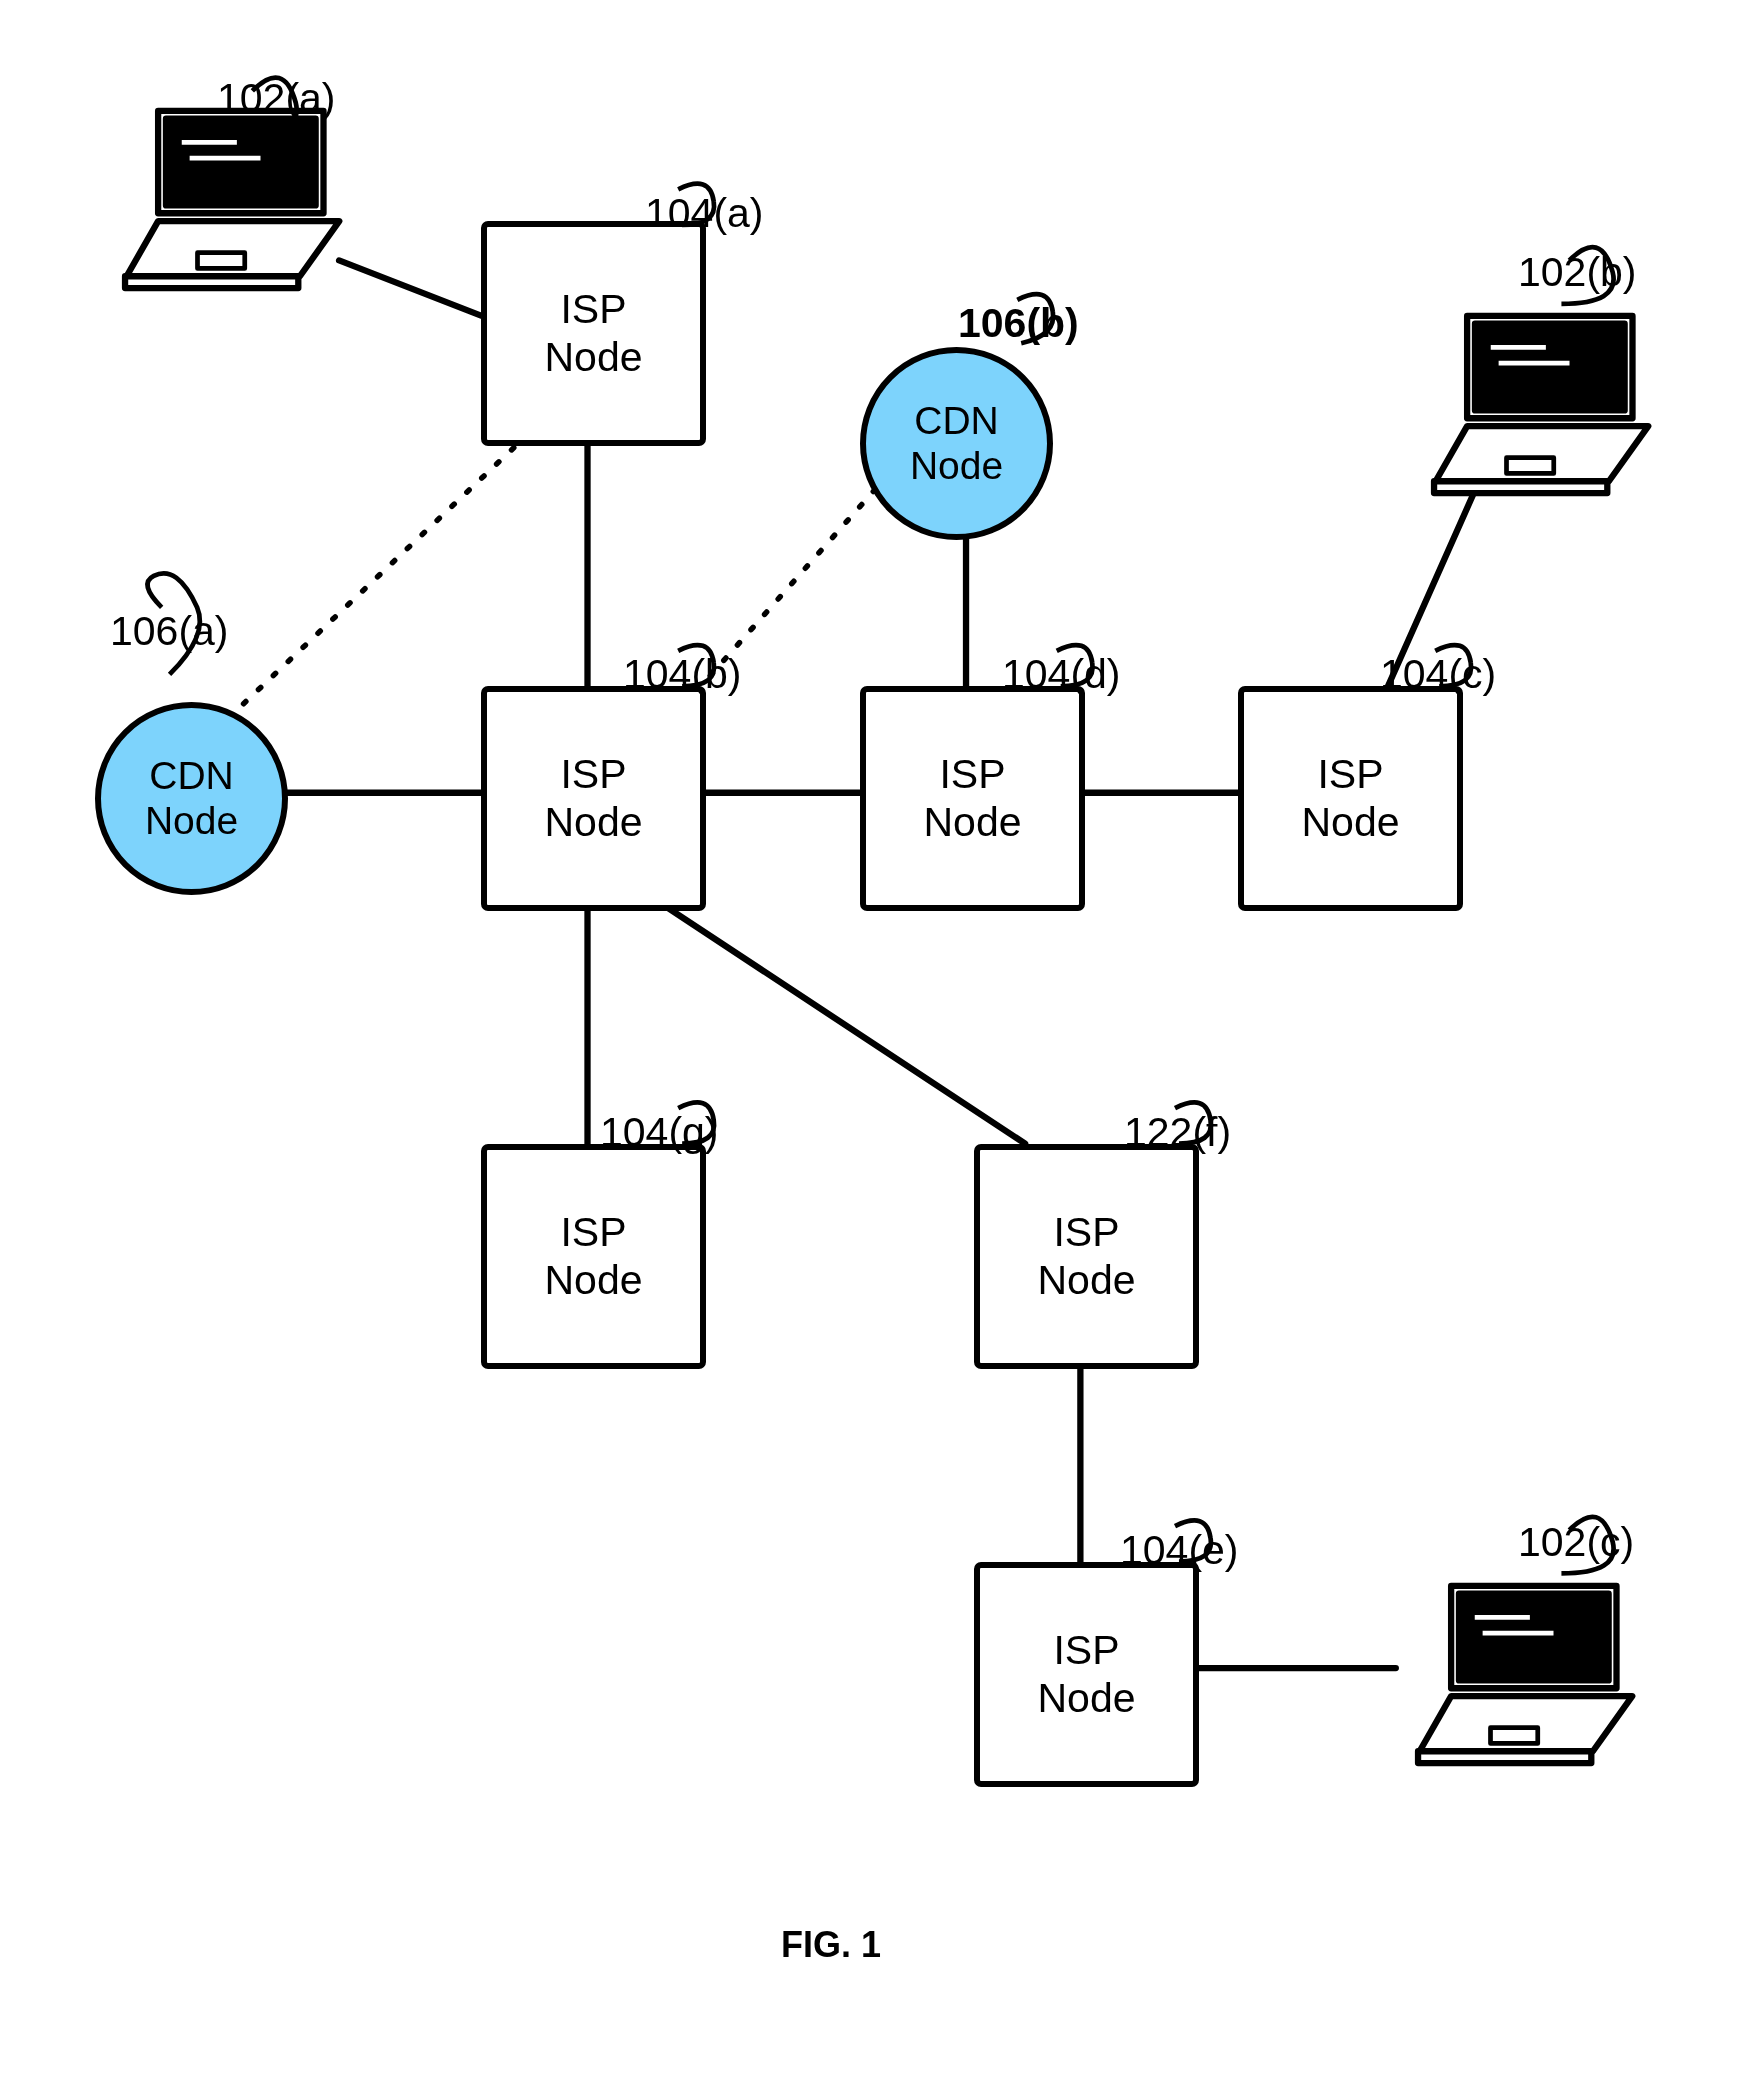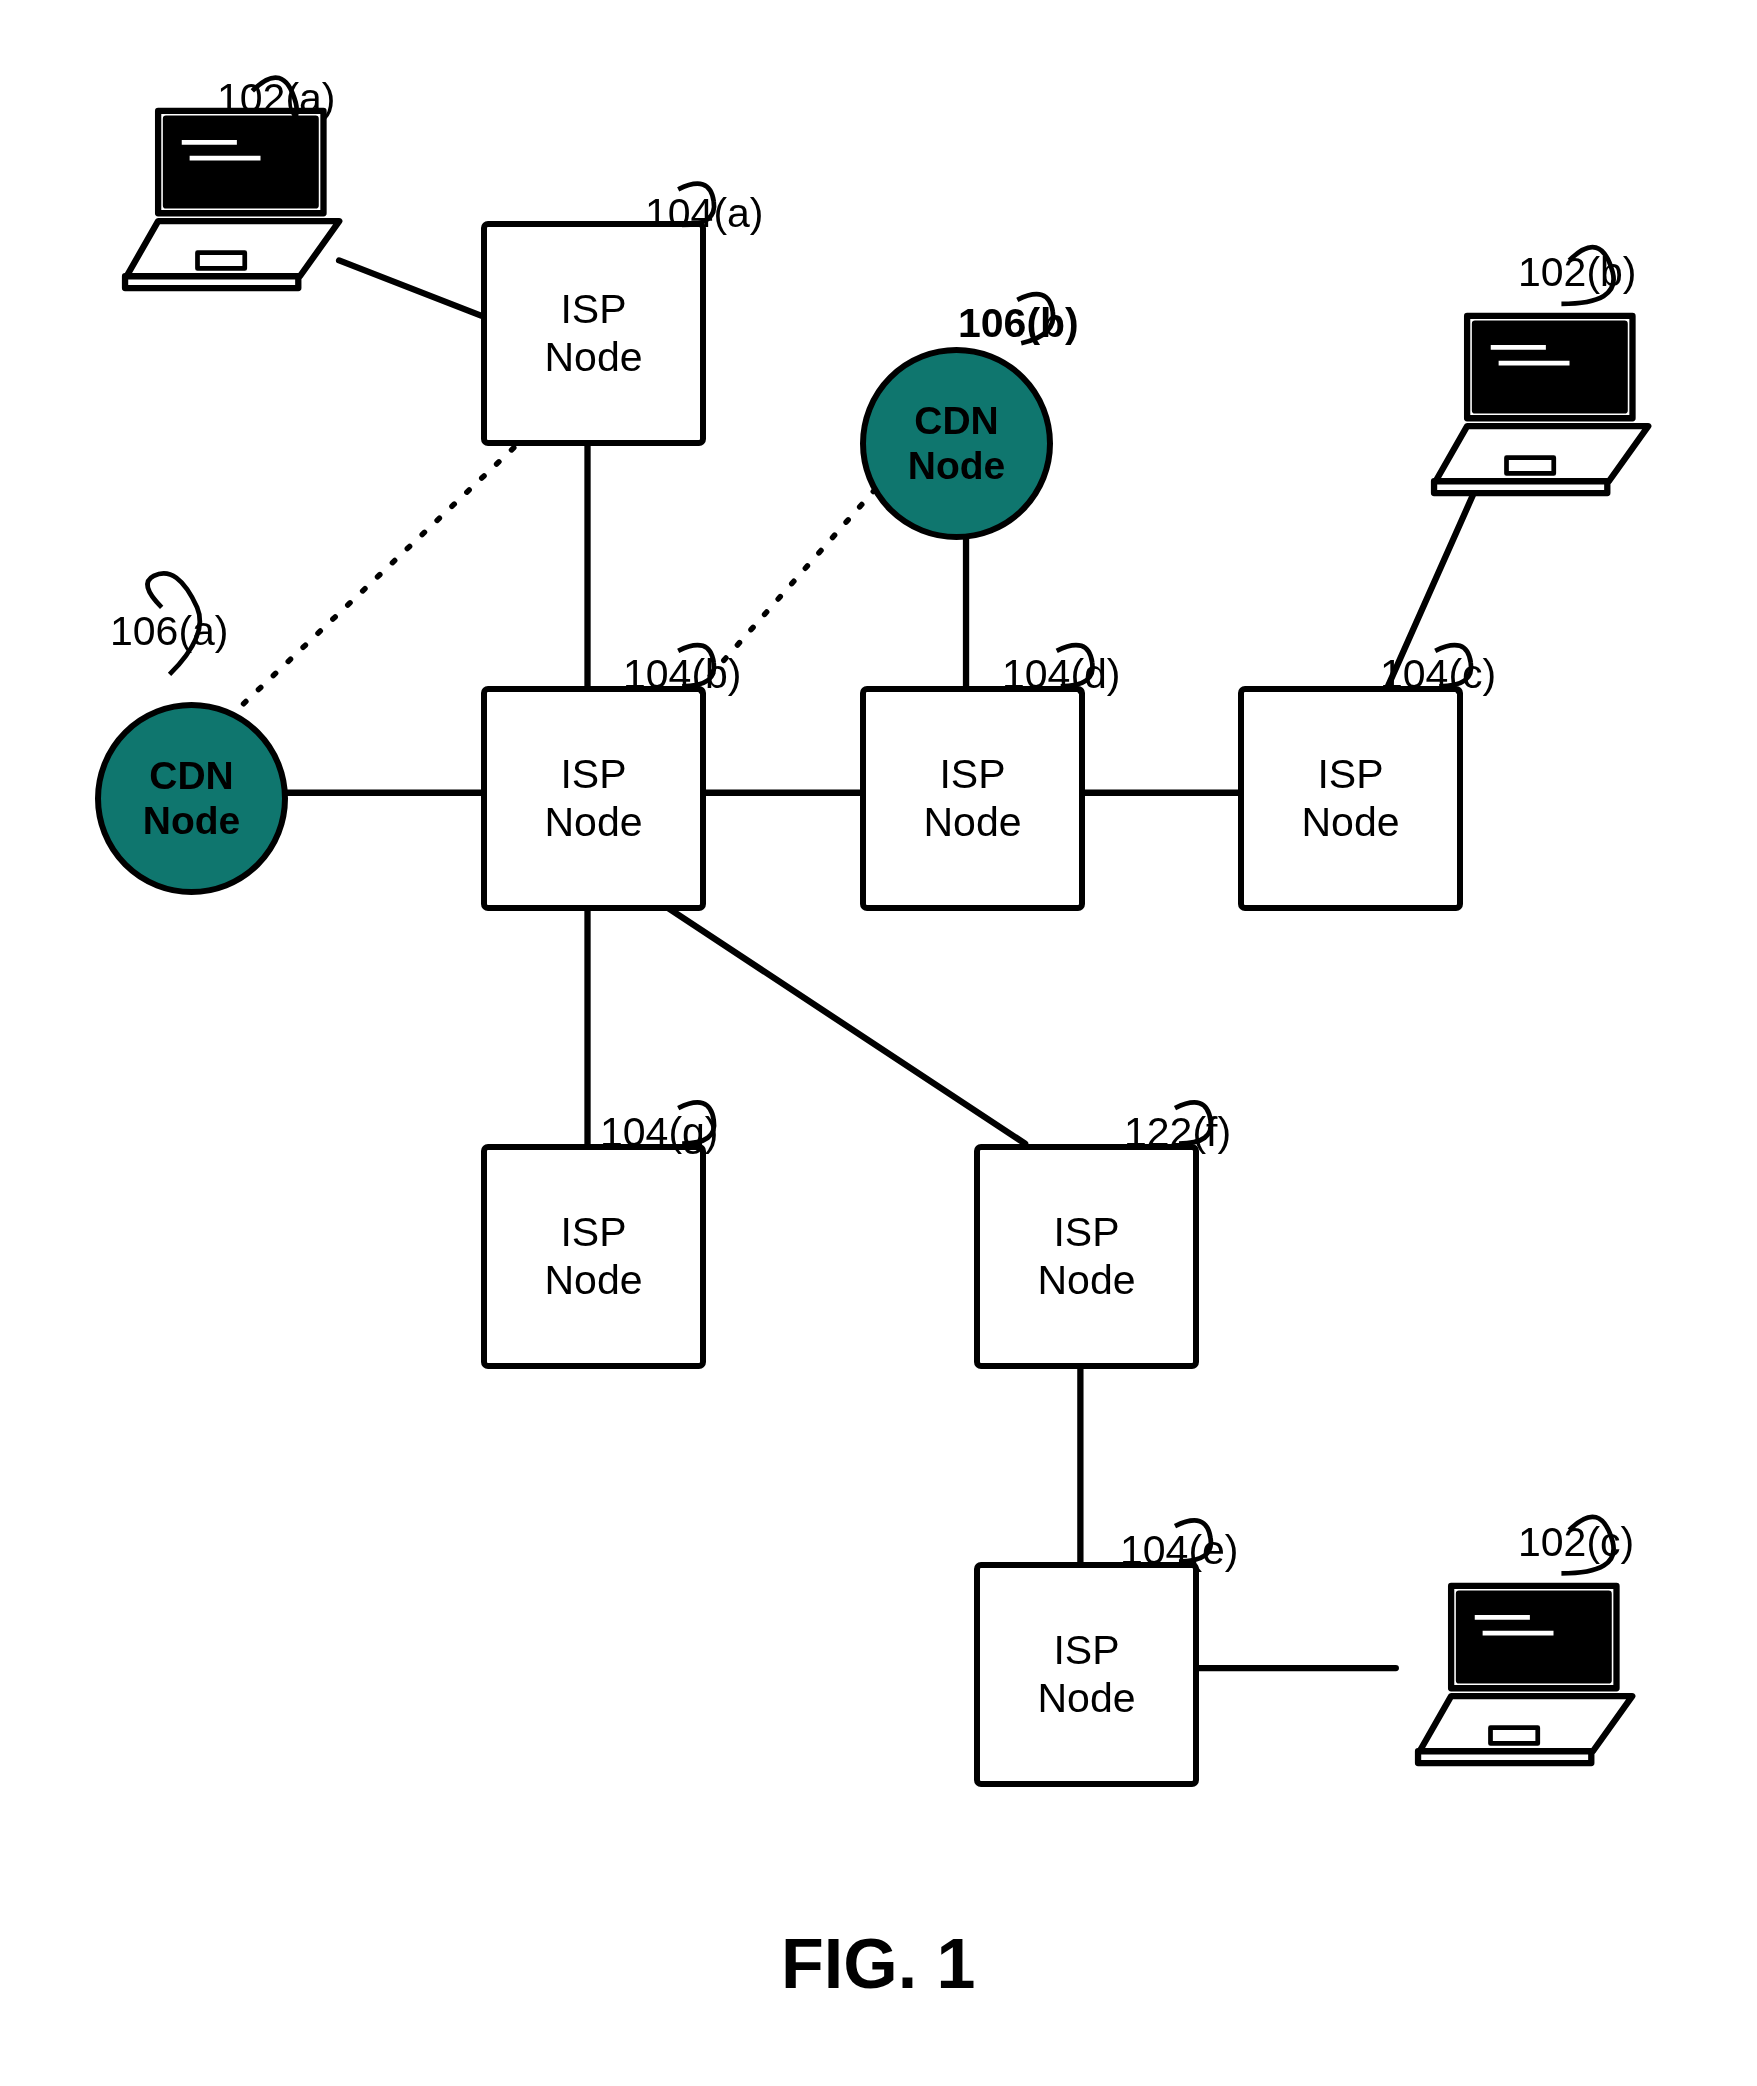--- a/index.html
+++ b/index.html
@@ -26,41 +26,40 @@
     text-align: center;
     font-size: 41px;
     line-height: 1.15;
     white-space: pre-line;
     z-index: 5;
   }
   .node-circle {
     position: absolute;
     border: 6.3px solid #000;
     border-radius: 50%;
-    background: #0f766e;
+    background: #7dd3fc;
     display: flex;
     align-items: center;
     justify-content: center;
     text-align: center;
     font-size: 39px;
     line-height: 1.15;
     white-space: pre-line;
     z-index: 5;
-    font-weight: bold;
   }
   .ref-label {
     position: absolute;
     font-size: 41px;
     z-index: 20;
     white-space: nowrap;
     margin-top: 36px;
   }
   .fig-caption {
     position: absolute;
-    font-size: 70px;
+    font-size: 36px;
     font-weight: bold;
     z-index: 20;
   }
   svg.wires {
     position: absolute;
     left: 0; top: 0;
     width: 1757px;
     height: 2087px;
     z-index: 1;
   }

